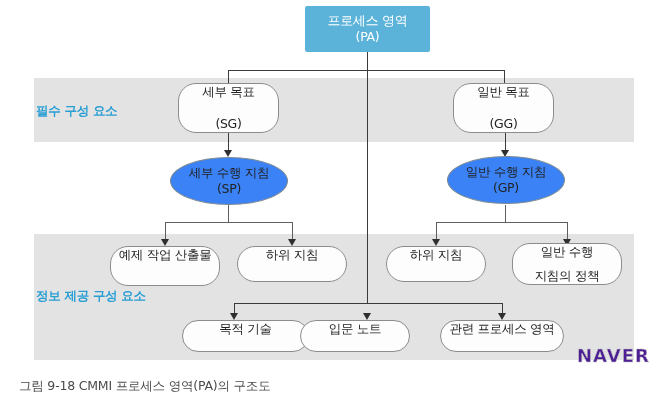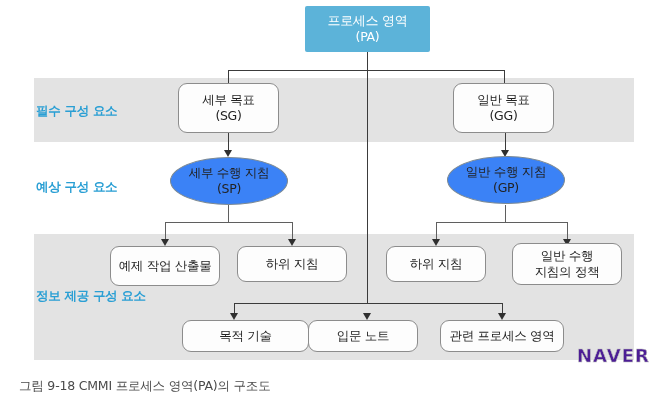--- a/index.html
+++ b/index.html
@@ -70,41 +70,42 @@
 
   .node-root {
     background: #5cb3d9;
     color: #ffffff;
     border-radius: 2px;
     font-size: 13px;
     border: none;
   }
   .node-rect {
     border: 1.3px solid #8c8c8c;
-    border-radius: 9px;
+    border-radius: 18px;
     background: #fdfdfd;
+    justify-content: space-between;
   }
   .node-oval {
     border: 1.3px solid #7d8a93;
     border-radius: 50%;
     background: #3b82f6;
   }
 
   
   #node-pa   { left: 305px; top: 6px;   width: 125px; height: 46px; }
   #node-sg   { left: 178px; top: 83px;  width: 101px; height: 50px; }
   #node-gg   { left: 453px; top: 83px;  width: 101px; height: 50px; }
   #node-sp   { left: 170px; top: 157px; width: 118px; height: 48px; }
   #node-gp   { left: 447px; top: 156px; width: 118px; height: 48px; }
   #node-wp   { left: 110px; top: 246px; width: 110px; height: 40px; }
   #node-sub1 { left: 237px; top: 246px; width: 110px; height: 36px; }
   #node-sub2 { left: 386px; top: 246px; width: 100px; height: 36px; }
   #node-pol  { left: 512px; top: 243px; width: 110px; height: 42px; }
   #node-purp { left: 182px; top: 320px; width: 127px; height: 32px; }
-  #node-intro{ left: 308px; top: 320px; width: 110px; height: 32px; }
+  #node-intro{ left: 300px; top: 320px; width: 110px; height: 32px; }
   #node-rel  { left: 440px; top: 320px; width: 124px; height: 32px; }
 
   
   #watermark {
     position: absolute;
     left: 577px;
     top: 345px;
     font-size: 18px;
     font-weight: bold;
     letter-spacing: 1px;
@@ -164,21 +165,20 @@
   <div class="arrow" style="left:562.5px; top:239px;"></div>
 
   <div class="ln-h" style="left:234px; top:303px; width:268px;"></div>
   <div class="ln-v" style="left:234px; top:303px; height:13px;"></div>
   <div class="arrow" style="left:229.5px; top:313px;"></div>
   <div class="arrow" style="left:362.5px; top:313px;"></div>
   <div class="ln-v" style="left:502px; top:303px; height:13px;"></div>
   <div class="arrow" style="left:497.5px; top:313px;"></div>
 
   <div class="band-label" id="label-required">필수 구성 요소</div>
-  <div class="band-label" id="label-expected">예상 구성 요소</div>
   <div class="band-label" id="label-info">정보 제공 구성 요소</div>
 
   <div class="node node-root" id="node-pa">
     <span>프로세스 영역</span>
     <span class="ln2">(PA)</span>
   </div>
 
   <div class="node node-rect" id="node-sg">
     <span>세부 목표</span>
     <span class="ln2">(SG)</span>

